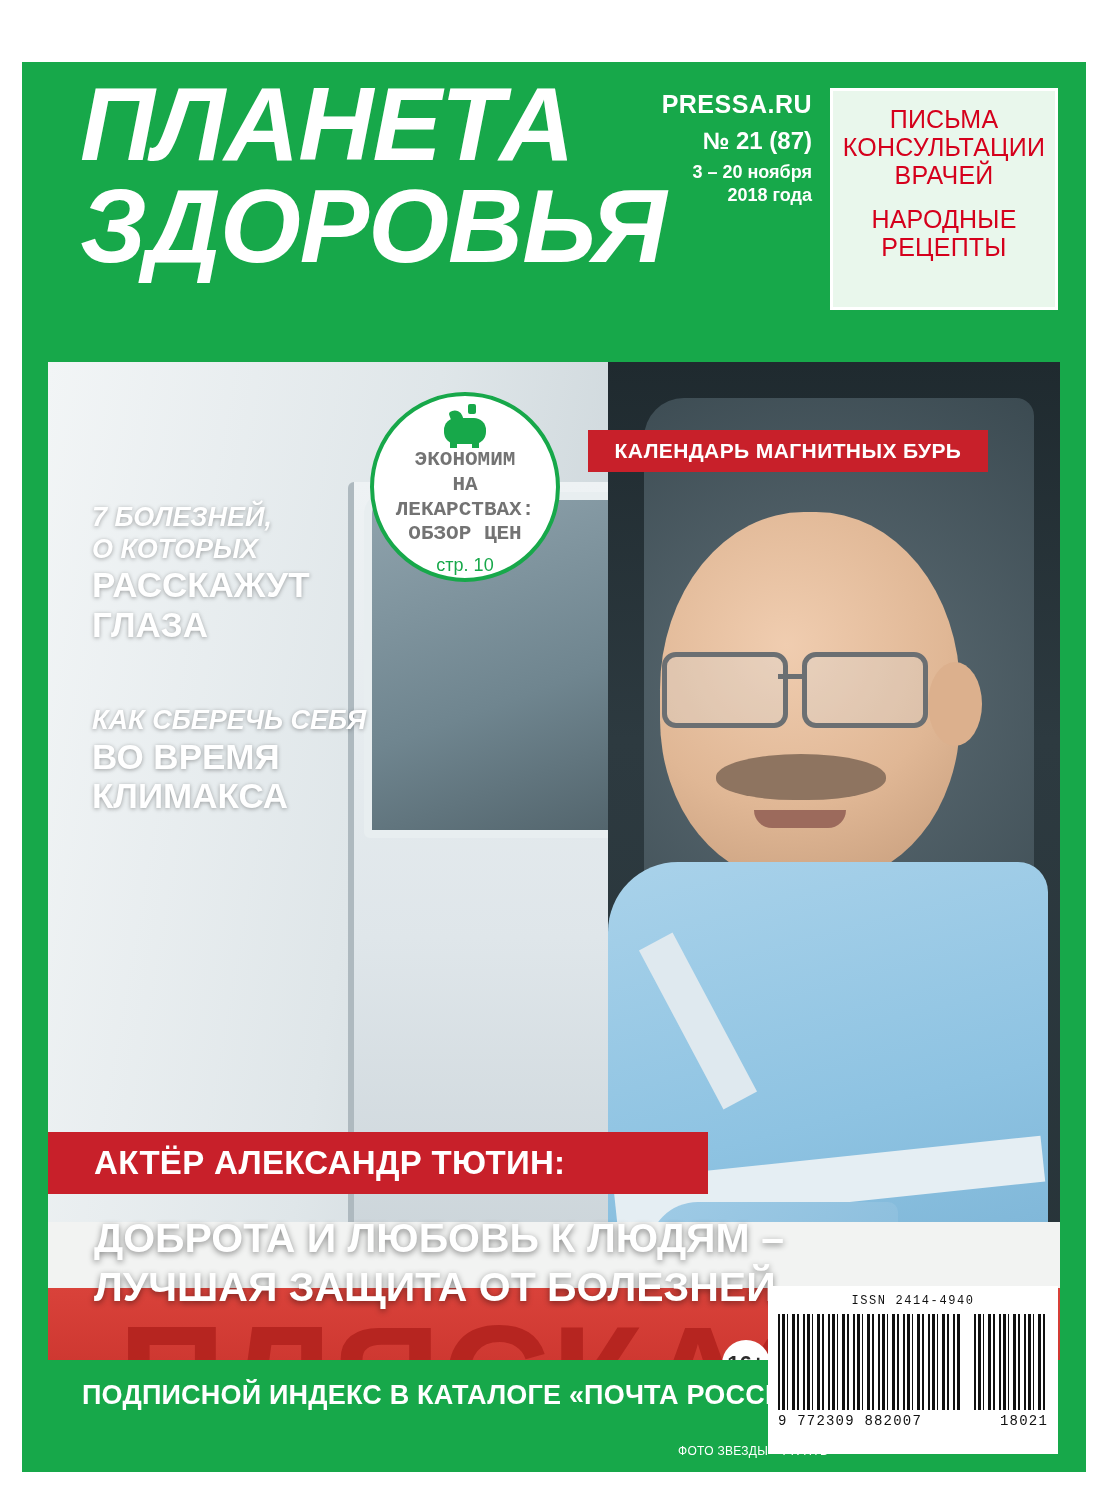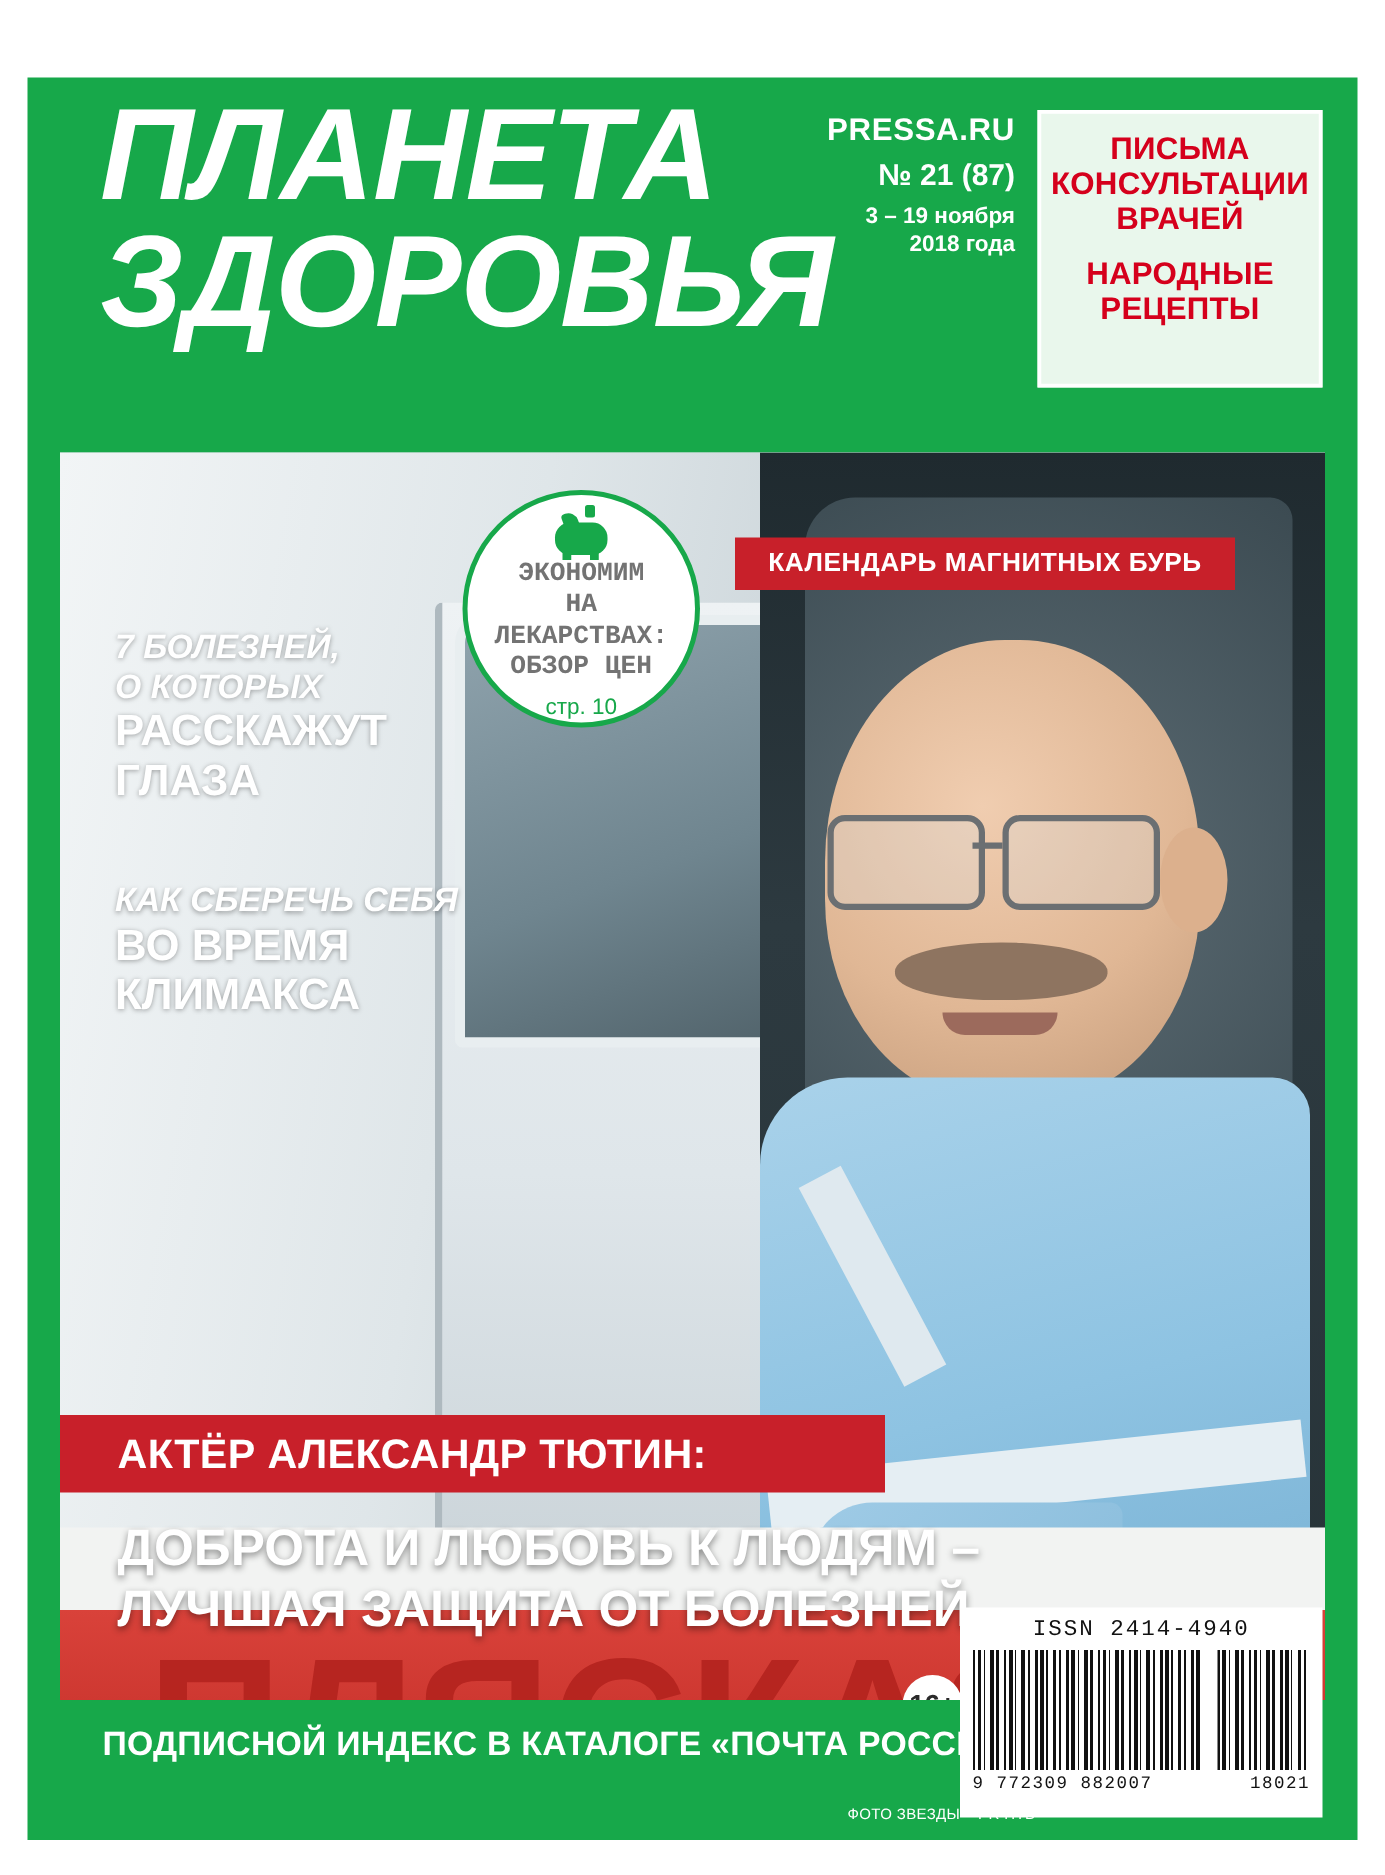--- a/index.html
+++ b/index.html
@@ -84,21 +84,21 @@
     width: 228px;
     height: 222px;
     background: #e9f7ec;
     border: 3px solid #ffffff;
     box-sizing: border-box;
     text-align: center;
     padding-top: 14px;
   }
   .mast-box .b-line {
     color: #d5001c;
-    font-weight: bold;
+    font-weight: normal;
     font-size: 25px;
     line-height: 1.12;
     letter-spacing: 0.2px;
     text-transform: uppercase;
   }
   .mast-box .b-gap { height: 16px; }
 
   
   .photo {
     position: absolute;
@@ -497,21 +497,21 @@
     bottom: 18px;
     width: 290px;
     height: 168px;
     background: #ffffff;
     padding: 8px 10px 6px;
     box-sizing: border-box;
     font-family: "Liberation Mono", monospace;
   }
   .issn {
     text-align: center;
-    font-size: 18px;
+    font-size: 12px;
     letter-spacing: 1.6px;
     color: #111;
   }
   .bars-split {
     display: flex;
     gap: 14px;
     height: 96px;
     margin-top: 6px;
   }
   .bars-a { flex: 1 1 auto; }
@@ -543,21 +543,21 @@
     <div class="masthead">
       <div class="mast-title">
         <span class="mast-line1">ПЛАНЕТА</span>
         <span class="mast-line2">ЗДОРОВЬЯ</span>
       </div>
 
       <div class="mast-meta">
         <div class="mast-site">PRESSA.RU</div>
         <div class="mast-issue">№ 21 (87)</div>
         <div class="mast-date">
-          <div>3 – 19 ноября</div>
+          <div>3 – 20 ноября</div>
           <div>2018 года</div>
         </div>
       </div>
 
       <div class="mast-box">
         <div class="b-line">ПИСЬМА</div>
         <div class="b-line">КОНСУЛЬТАЦИИ</div>
         <div class="b-line">ВРАЧЕЙ</div>
         <div class="b-gap"></div>
         <div class="b-line">НАРОДНЫЕ</div>

